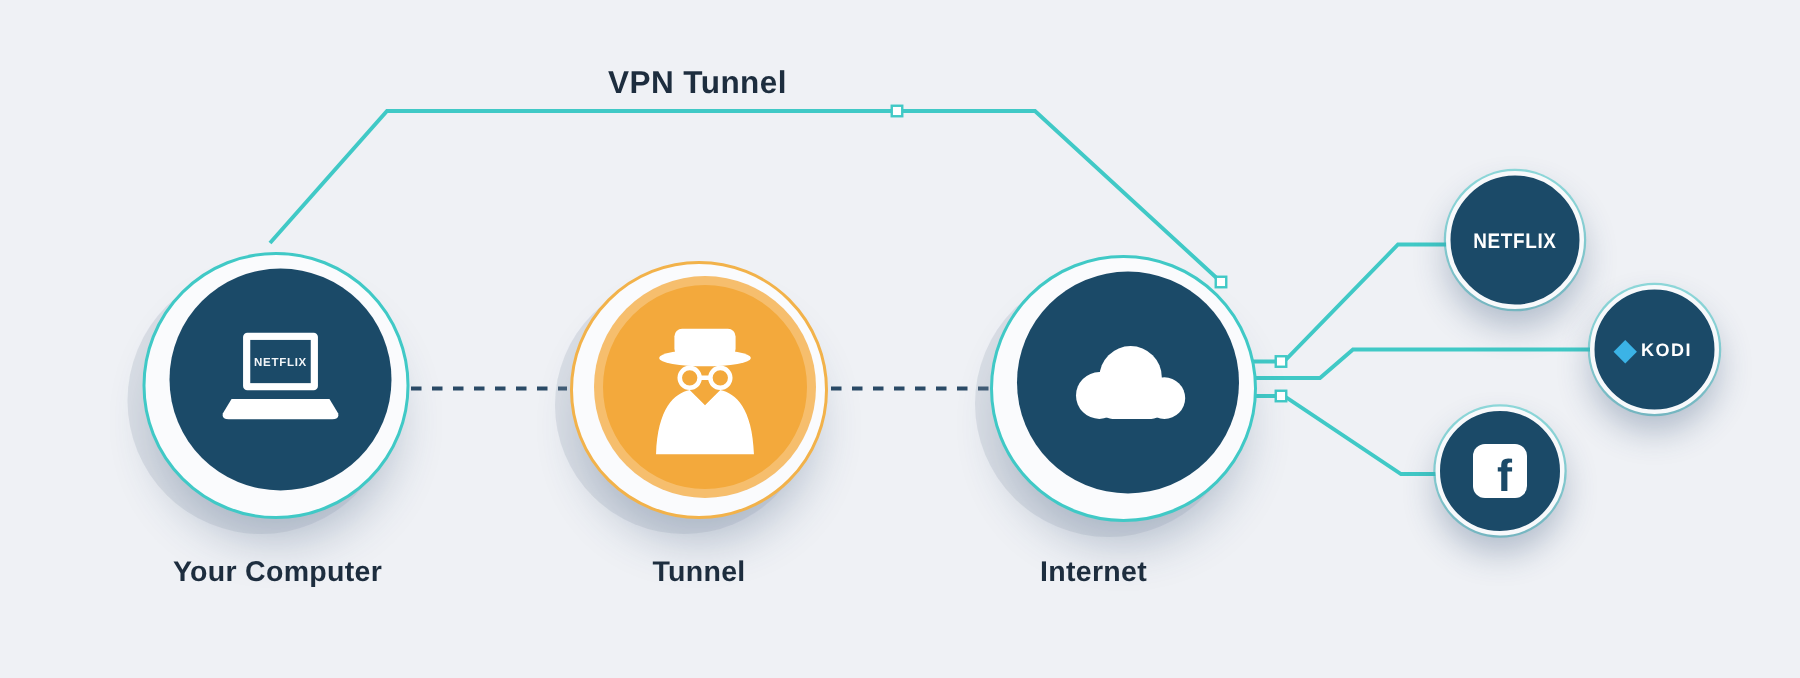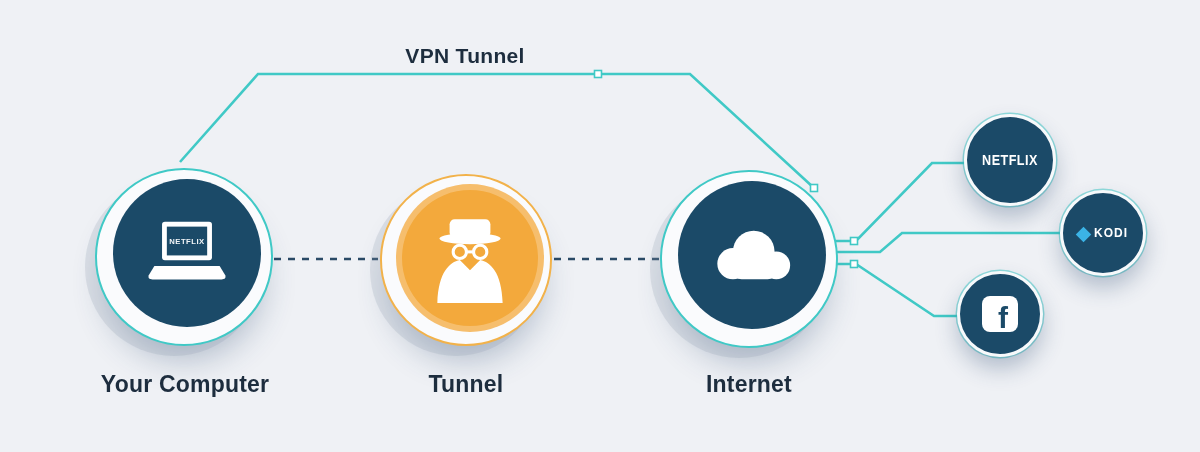--- a/index.html
+++ b/index.html
@@ -58,21 +58,21 @@
   .fb-square{
     width:36px;height:36px;background:#fff;border-radius:8px;
     display:flex;align-items:flex-end;justify-content:center;overflow:hidden;
   }
   .fb-f{
     color:var(--navy);font-size:30px;font-weight:700;line-height:.95;
     transform:translateX(3px);
   }
   .node-label{
     position:absolute;transform:translateX(-50%);
-    font-size:23px;font-weight:700;color:var(--label);letter-spacing:.2px;
+    font-size:19px;font-weight:700;color:var(--label);letter-spacing:.2px;
     white-space:nowrap;
   }
   .laptop-screen{fill:var(--navy)}
   .laptop-screen-text{fill:#f2f5f8;font-family:"Liberation Sans",sans-serif;font-weight:bold}
 </style>
 </head>
 <body>
 
 <div class="stage">
 
@@ -128,21 +128,21 @@
       <svg viewBox="0 0 120 80" width="104" height="70">
         <g fill="#ffffff">
           <circle cx="38" cy="50" r="18"></circle>
           <circle cx="62" cy="36" r="24"></circle>
           <circle cx="88" cy="52" r="16"></circle>
           <rect x="38" y="48" width="50" height="20" rx="10"></rect>
         </g>
       </svg>
     </div>
   </div>
-  <div class="node-label" style="left:749px;top:371px">Internet</div>
+  <div class="node-label" style="left:729px;top:371px">Internet</div>
 
   <div class="svc" style="left:964px;top:114px;width:92px;height:92px">
     <span class="netflix-text">NETFLIX</span>
   </div>
 
   <div class="svc" style="left:1060px;top:190px;width:86px;height:86px">
     <span class="kodi-wrap">
       <span class="kodi-diamond"></span>
       <span class="kodi-text">KODI</span>
     </span>

